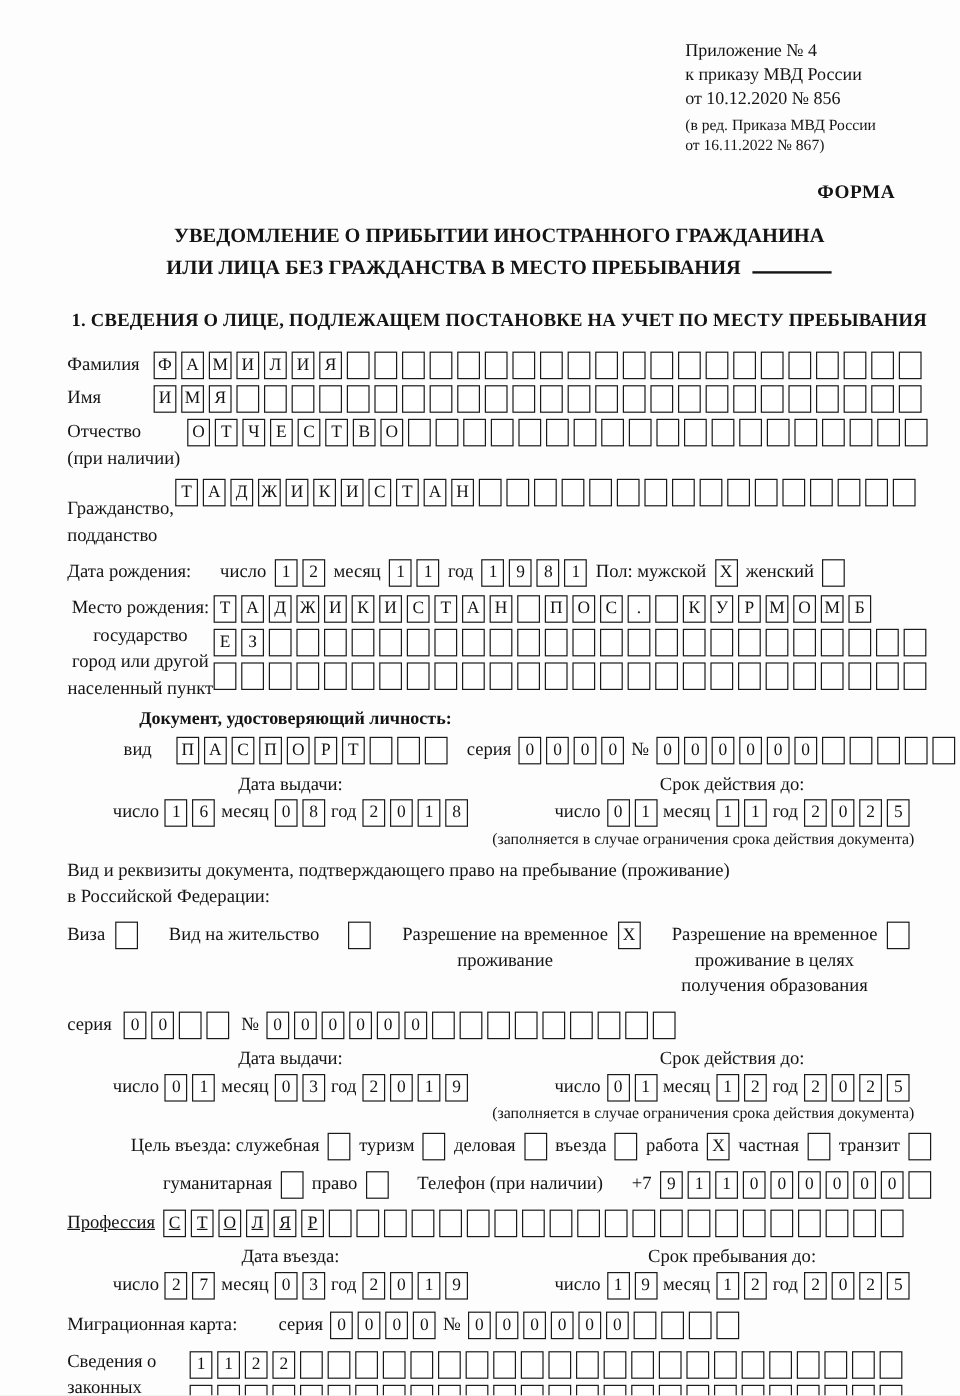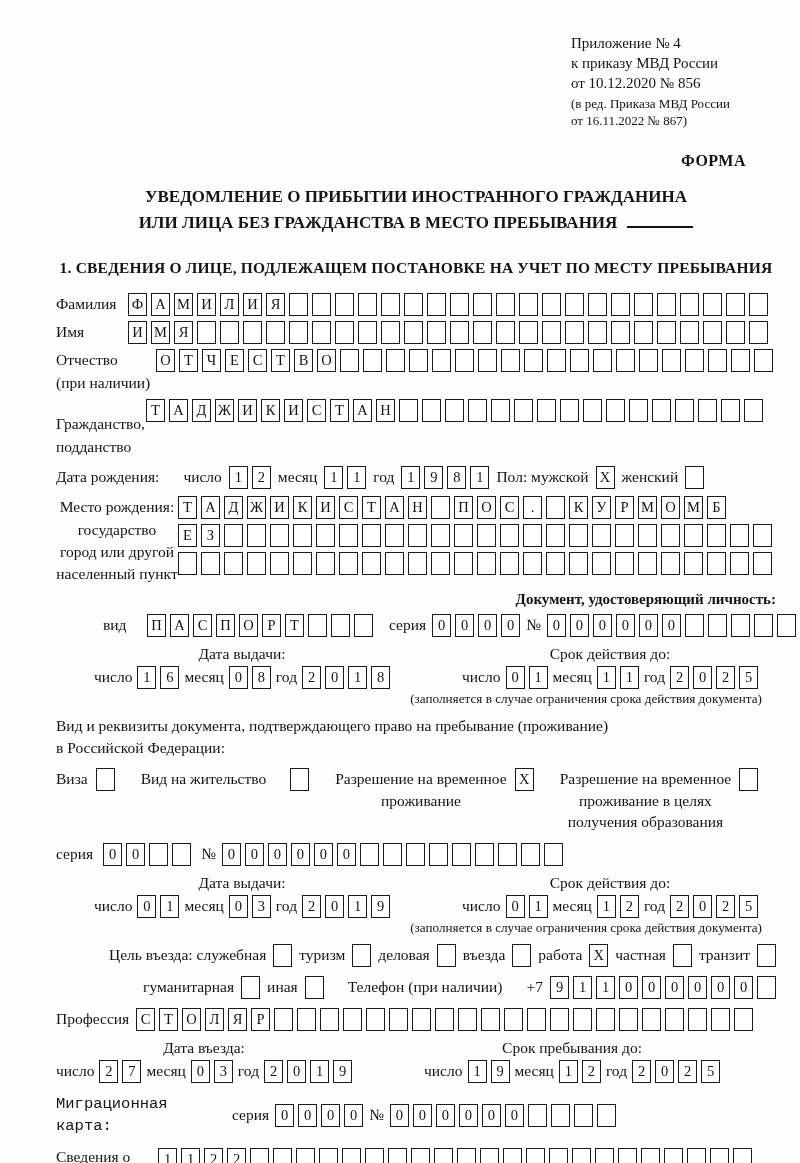--- a/index.html
+++ b/index.html
@@ -17,21 +17,21 @@
   .frow{display:flex;align-items:flex-start;margin-bottom:5px;}
   .lbl{font-size:15.5px;line-height:1.45;flex-shrink:0;}
   .cellrow{display:inline-flex;gap:4px;flex-shrink:0;}
   .cell{box-sizing:border-box;width:19px;height:23px;border:1.7px solid #1a1a1a;background:#fff;
         display:inline-flex;align-items:center;justify-content:center;
         font-size:14.5px;font-family:"Liberation Serif",serif;}
   .gap6{width:6px;flex-shrink:0;}.gap10{width:10px;flex-shrink:0;}.gap16{width:16px;flex-shrink:0;}
   
   .w72{width:72px;}.w100{width:100px;}.w90{width:90px;margin-top:14px;}.w122{width:122px;}.w102{width:102px;}.w80{width:80px;}
   .stack{display:flex;flex-direction:column;gap:5px;}
-  .doc-head{font-weight:bold;font-size:15px;text-align:right;margin:4px 0 6px 60px;}
+  .doc-head{font-weight:bold;font-size:15px;text-align:left;margin:4px 0 6px 60px;}
   
   .dates-row{display:flex;margin-top:8px;margin-bottom:2px;}
   .date-group{display:flex;flex-direction:column;}
   .date-head{text-align:center;font-size:15.5px;margin-bottom:3px;}
   .date-line{display:flex;align-items:center;gap:5px;font-size:15.5px;}
   .note{font-size:13.2px;text-align:right;padding-right:14px;margin:2px 0 8px 0;}
   
   .opts-row{display:flex;align-items:flex-start;margin-top:8px;margin-bottom:10px;}
   .opt{display:flex;align-items:flex-start;gap:8px;font-size:15.5px;justify-content:space-between;}
   .opt .opt-lbl{text-align:center;line-height:1.4;}
@@ -545,21 +545,21 @@
         <span class="cell"></span>
       </span>
   </div>
 
   <div class="purpose-row" style="margin-top:9px;">
     <span style="width:52px;"></span>
     <span>гуманитарная</span>
     <span class="cellrow">
         <span class="cell"></span>
       </span>
-    <span>иная</span>
+    <span>право</span>
     <span class="cellrow">
         <span class="cell"></span>
       </span>
     <span class="gap10"></span>
     <span>Телефон (при наличии)</span>
     <span class="gap10"></span>
     <span>+7</span>
     <span class="cellrow">
         <span class="cell">9</span>
         <span class="cell">1</span>
@@ -567,21 +567,21 @@
         <span class="cell">0</span>
         <span class="cell">0</span>
         <span class="cell">0</span>
         <span class="cell">0</span>
         <span class="cell">0</span>
         <span class="cell">0</span>
         <span class="cell"></span>
       </span>
   </div>
 
-  <div class="frow" style="margin-top:9px;">
+  <div class="frow" style="margin-top:9px;text-decoration:underline;">
     <span class="lbl w80">Профессия</span>
     <span class="cellrow">
         <span class="cell">С</span>
         <span class="cell">Т</span>
         <span class="cell">О</span>
         <span class="cell">Л</span>
         <span class="cell">Я</span>
         <span class="cell">Р</span>
         <span class="cell"></span>
         <span class="cell"></span>
@@ -601,21 +601,21 @@
         <span class="cell"></span>
         <span class="cell"></span>
         <span class="cell"></span>
         <span class="cell"></span>
         <span class="cell"></span>
         <span class="cell"></span>
       </span>
   </div>
 
   <div class="dates-row">
-    <div class="date-group" style="justify-content:center;">
+    <div class="date-group" style="margin-left:38px;justify-content:center;">
       <div class="date-head">Дата въезда:</div>
       <div class="date-line">
         <span>число</span>
         <span class="cellrow">
             <span class="cell">2</span>
             <span class="cell">7</span>
           </span>
         <span>месяц</span>
         <span class="cellrow">
             <span class="cell">0</span>
@@ -648,21 +648,21 @@
             <span class="cell">2</span>
             <span class="cell">0</span>
             <span class="cell">2</span>
             <span class="cell">5</span>
           </span>
       </div>
     </div>
   </div>
 
   <div class="frow" style="align-items:center;margin-top:10px;">
-    <span class="lbl" style="width:160px;font-family:Liberation Mono, monospace;">Миграционная карта:</span>
+    <span class="lbl" style="width:160px;">Миграционная карта:</span>
     <span class="gap16"></span>
     <span class="lbl">серия</span>
     <span class="gap6"></span>
     <span class="cellrow">
         <span class="cell">0</span>
         <span class="cell">0</span>
         <span class="cell">0</span>
         <span class="cell">0</span>
       </span>
     <span class="gap6"></span>

